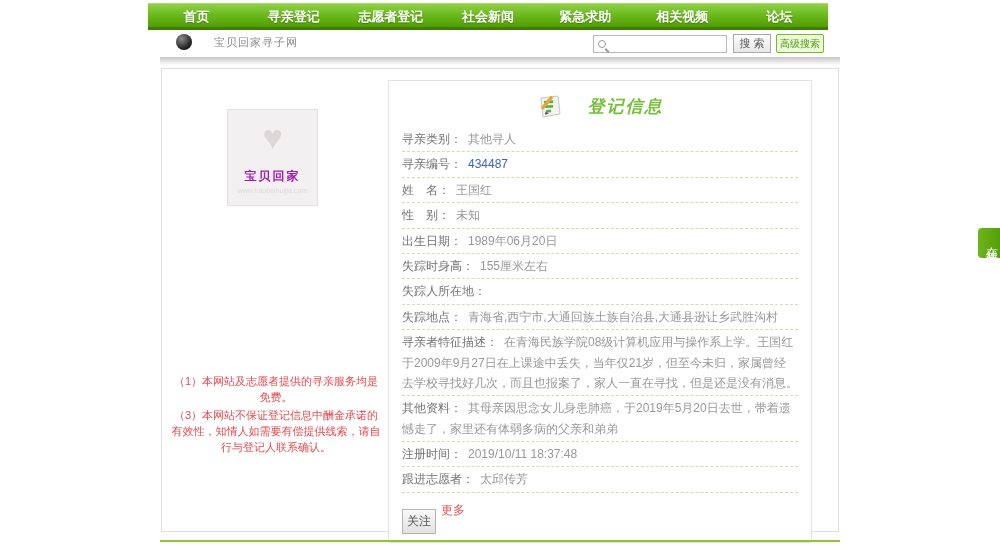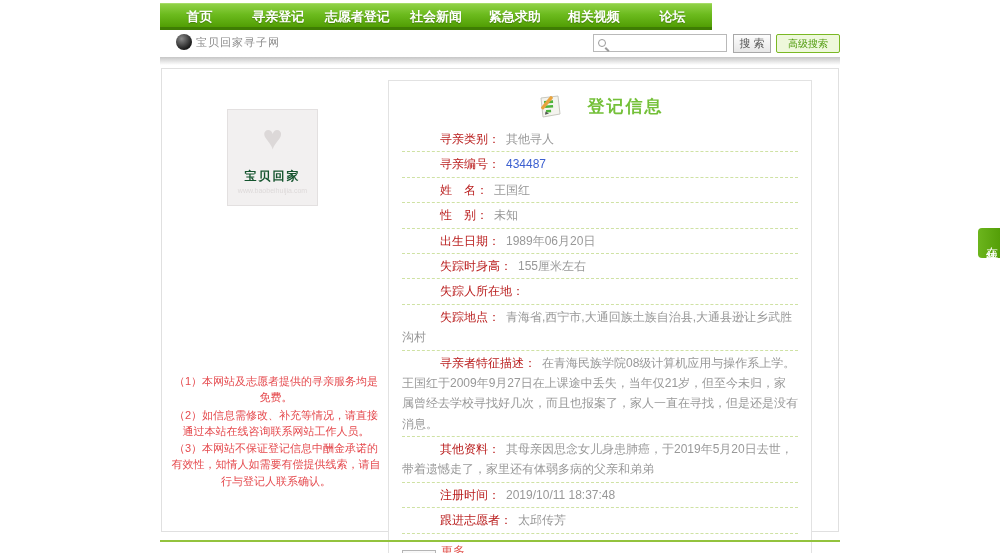--- a/index.html
+++ b/index.html
@@ -1,67 +1,67 @@
 <!DOCTYPE html>
 <html><head>
 <meta charset="utf-8">
 <style>
   * { margin:0; padding:0; box-sizing:border-box; }
   body { background:#fff; font-family:"Liberation Sans", sans-serif; }
   .page { position:relative; width:1000px; height:553px; background:#fff; overflow:hidden; margin:0 auto; }
 
   
-  .nav { position:absolute; left:160px; top:3px; width:552px; height:27px; display:flex;
+  .nav { position:absolute; left:148px; top:3px; width:680px; height:27px; display:flex;
          background:linear-gradient(180deg,#90d148 0%, #6cbb1e 45%, #519e04 100%);
          border-top:1px solid #a6dc67; border-bottom:3px solid #3f7d04; }
   .nav-item { flex:1; color:#fff; font-weight:bold; font-size:13px; text-align:center;
               line-height:26px; cursor:pointer; text-shadow:0 1px 1px rgba(0,0,0,.25); }
 
   
   .header { position:absolute; left:160px; top:33px; width:680px; height:24px; background:#fff; }
-  .logo-wrap { position:absolute; left:16px; top:1px; display:flex; align-items:center; gap:4px; cursor:pointer; }
+  .logo-wrap { position:absolute; left:16px; top:1px; display:flex; align-items:center; gap:22px; cursor:pointer; }
   .logo-circle { width:16px; height:16px; border-radius:50%;
                  background:radial-gradient(circle at 35% 30%, #8a8a8a, #1c1c1c 70%); }
   .site-name { font-size:11px; color:#8a8a8a; letter-spacing:1px; }
-  .search-wrap { position:absolute; left:433px; top:1px; height:19px; display:flex; }
+  .search-wrap { position:absolute; left:433px; top:1px; height:19px; display:flex; align-items:center; }
   .search-box { position:relative; width:134px; height:18px; border:1px solid #b9b9b9; background:#fff; }
   .search-box input { position:absolute; left:18px; top:0; width:112px; height:16px; border:0; outline:none;
                       font-size:11px; color:#666; font-family:inherit; }
   .mag-icon { position:absolute; left:4px; top:4px; width:8px; height:8px; border:1.5px solid #9a9a9a; border-radius:50%; }
   .mag-icon::after { content:""; position:absolute; left:7px; top:7px; width:5px; height:1.5px;
                      background:#9a9a9a; transform:rotate(45deg); transform-origin:0 0; }
   .btn-search { margin-left:6px; width:38px; height:19px; font-size:11px; color:#555; cursor:pointer;
                 background:linear-gradient(#fdfdfd,#e7e7e7); border:1px solid #a8a8a8; font-family:inherit; }
-  .btn-adv { margin-left:5px; height:19px; padding:0 11px; font-size:10px; color:#4e9a0b; cursor:pointer;
+  .btn-adv { margin-left:5px; height:19px; padding:0 3px; font-size:10px; color:#4e9a0b; cursor:pointer;
              background:#eef8db; border:1px solid #7ab824; border-radius:2px; font-family:inherit; }
 
   .shadow-band { position:absolute; left:160px; top:57px; width:680px; height:8px;
                  background:linear-gradient(#c6c6c6, #ffffff); }
 
   
   .mainbox { position:absolute; left:161px; top:68px; width:678px; height:464px;
              border:1px solid #e0e0e0; background:#fff; }
 
   
   .photo { position:absolute; left:65px; top:40px; width:91px; height:97px; background:#f2f0f0;
            border:1px solid #e3e0e0; display:flex; flex-direction:column; align-items:center; justify-content:center; }
   .photo-heart { font-size:34px; color:#dcd8d8; line-height:30px; }
-  .photo-title { font-size:12px; font-weight:bold; color:#14532d; letter-spacing:2px; margin-top:16px; }
+  .photo-title { font-size:12px; font-weight:bold; color:#a21caf; letter-spacing:2px; margin-top:16px; }
   .photo-url { font-size:7px; color:#ddd9d9; margin-top:2px; }
 
   .notices { position:absolute; left:9px; top:304px; width:210px; font-size:11px; color:#e5494d; line-height:1.48;text-align:center; }
   .notice { margin-bottom:1px; }
 
   
   .panel { position:absolute; left:226px; top:11px; width:424px; min-height:441px;
            border:1px solid #e2e2e2; background:#fff; padding:0 13px 8px 13px; }
-  .panel-title { display:flex; align-items:center; justify-content:center; gap:24px; margin:13px 0 8px 0; }
+  .panel-title { display:flex; align-items:center; justify-content:center; gap:24px; margin:13px 0 8px 0;font-style:italic; }
   .panel-title-text { color:#74c039; font-size:17px; font-weight:bold; letter-spacing:2px; }
   .row { border-bottom:1px dashed #cfe2a4; padding:2px 0 2px 0; font-size:12px; color:#989898; line-height:1.7; }
-  .row .lbl { color:#b91c1c;margin-left:38px; }
+  .row .lbl { color:#737373; }
   .row .val { margin-left:6px;text-align:center; }
   .follow-row { margin-top:9px; display:flex; align-items:flex-start; }
   .btn-follow { font-size:12px; color:#555; padding:3px 4px; cursor:pointer; margin-top:7px;
                 background:linear-gradient(#f9f9f9,#e2e2e2); border:1px solid #b5b5b5; font-family:inherit; }
   .more-link { font-size:12px; color:#e2544e; margin-left:5px; cursor:pointer; text-decoration:none;font-family:Liberation Serif, serif; }
 
   
   .online-tab { position:absolute; right:0; top:228px; width:22px; padding:9px 0;
                 background:linear-gradient(90deg,#6cb51d,#549f08); color:#fff; font-size:12px;
                 writing-mode:vertical-rl; letter-spacing:3px; text-align:center;
@@ -104,21 +104,20 @@
   <div class="mainbox">
 
     <div class="photo">
       <span class="photo-heart">♥</span>
       <span class="photo-title">宝贝回家</span>
       <span class="photo-url">www.baobeihuijia.com</span>
     </div>
 
     <div class="notices">
         <div class="notice">（1）本网站及志愿者提供的寻亲服务均是免费。</div>
-        <div class="notice">（2）如信息需修改、补充等情况，请直接通过本站在线咨询联系网站工作人员。</div>
         <div class="notice">（3）本网站不保证登记信息中酬金承诺的有效性，知情人如需要有偿提供线索，请自行与登记人联系确认。</div>
       </div>
 
     <div class="panel">
       <div class="panel-title">
         <svg width="27" height="25" viewBox="0 0 27 25">
           <polygon points="4,4 21,2 23,20 6,23" fill="#f4f4ee" stroke="#c8c8c0" stroke-width="1"></polygon>
           <rect x="7" y="7" width="9" height="2.6" fill="#4db33a" transform="rotate(-4 7 7)"></rect>
           <rect x="8" y="11.5" width="8" height="2.6" fill="#4db33a" transform="rotate(-4 8 11.5)"></rect>
           <rect x="9" y="16" width="5" height="2.6" fill="#4db33a" transform="rotate(-4 9 16)"></rect>

